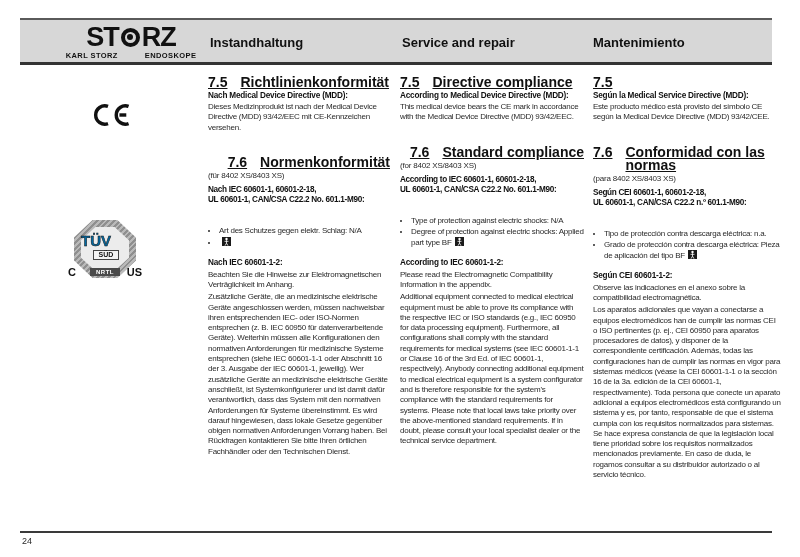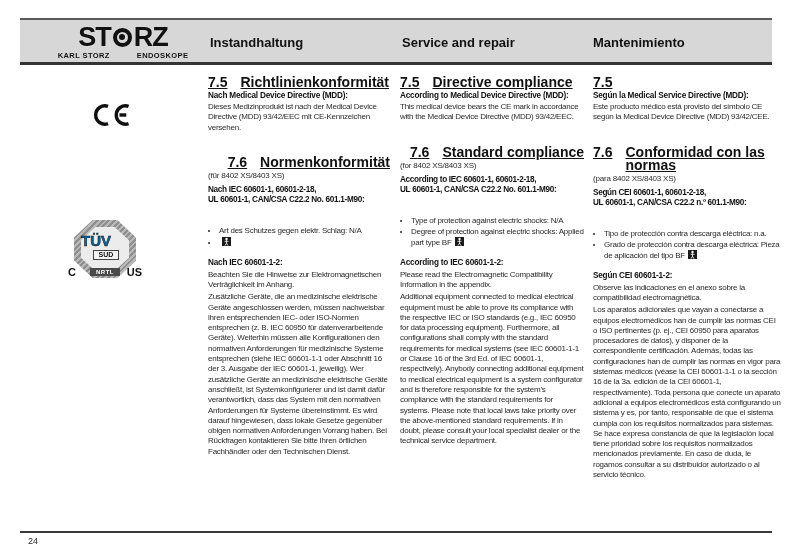--- a/index.html
+++ b/index.html
@@ -3,21 +3,21 @@
 <meta charset="utf-8">
 <style>
   html,body{margin:0;padding:0;background:#fff;}
   .page{position:relative;width:800px;height:557px;background:#ffffff;overflow:hidden;
         font-family:"Liberation Sans",sans-serif;color:#1a1a1a;}
 
   
   .header-bar{position:absolute;left:20px;top:18px;width:752px;height:47px;
     background:#d7d7d7;border-top:2px solid #5a5a5a;border-bottom:3px solid #333;
     box-sizing:border-box;}
-  .logo{position:absolute;left:28px;top:4px;width:150px;text-align:right;}
+  .logo{position:absolute;left:36px;top:4px;width:150px;text-align:right;}
   .logo-word{display:flex;align-items:center;justify-content:center;gap:1px;
     font-weight:bold;font-size:27px;letter-spacing:-1px;color:#111;line-height:26px;}
   .logo-o{width:19px;height:19px;border:4px solid #111;border-radius:50%;
     display:inline-flex;align-items:center;justify-content:center;box-sizing:border-box;margin:0 1px;}
   .logo-o-dot{width:6px;height:6px;background:#111;border-radius:50%;}
   .logo-sub{display:flex;justify-content:center;gap:27px;font-size:7.5px;font-weight:bold;
     letter-spacing:.4px;color:#111;margin-top:1px;}
   .col-title{position:absolute;top:15px;font-size:13px;font-weight:bold;color:#111;}
   .col-title.t1{left:190px;} .col-title.t2{left:382px;} .col-title.t3{left:573px;}
 
@@ -52,21 +52,21 @@
   .boldline.first{margin-top:3px;}
   .bullets{margin:20px 0 0;padding-left:11px;list-style:disc;}
   .bullets li{font-size:8px;letter-spacing:-.25px;line-height:10.3px;color:#2a2a2a;margin:0 0 1px;}
   .emc-head{margin:9px 0 2px;font-size:8.2px;font-weight:bold;letter-spacing:-.2px;color:#111;line-height:10px;}
 
   .bf-icon{display:inline-block;width:9px;height:9px;background:#1a1a1a;vertical-align:-1px;margin-left:3px;}
   .bf-icon svg{display:block;}
 
   
   .footer-rule{position:absolute;left:20px;width:752px;top:531px;border-top:2px solid #3a3a3a;}
-  .page-num{position:absolute;left:28px;top:536px;font-size:9px;color:#2a2a2a;}
+  .page-num{position:absolute;left:22px;top:536px;font-size:9px;color:#2a2a2a;}
 </style>
 </head>
 <body>
 
 <div class="page">
 
   <div class="header-bar">
     <div class="logo">
       <div class="logo-word">
         <span>ST</span>

